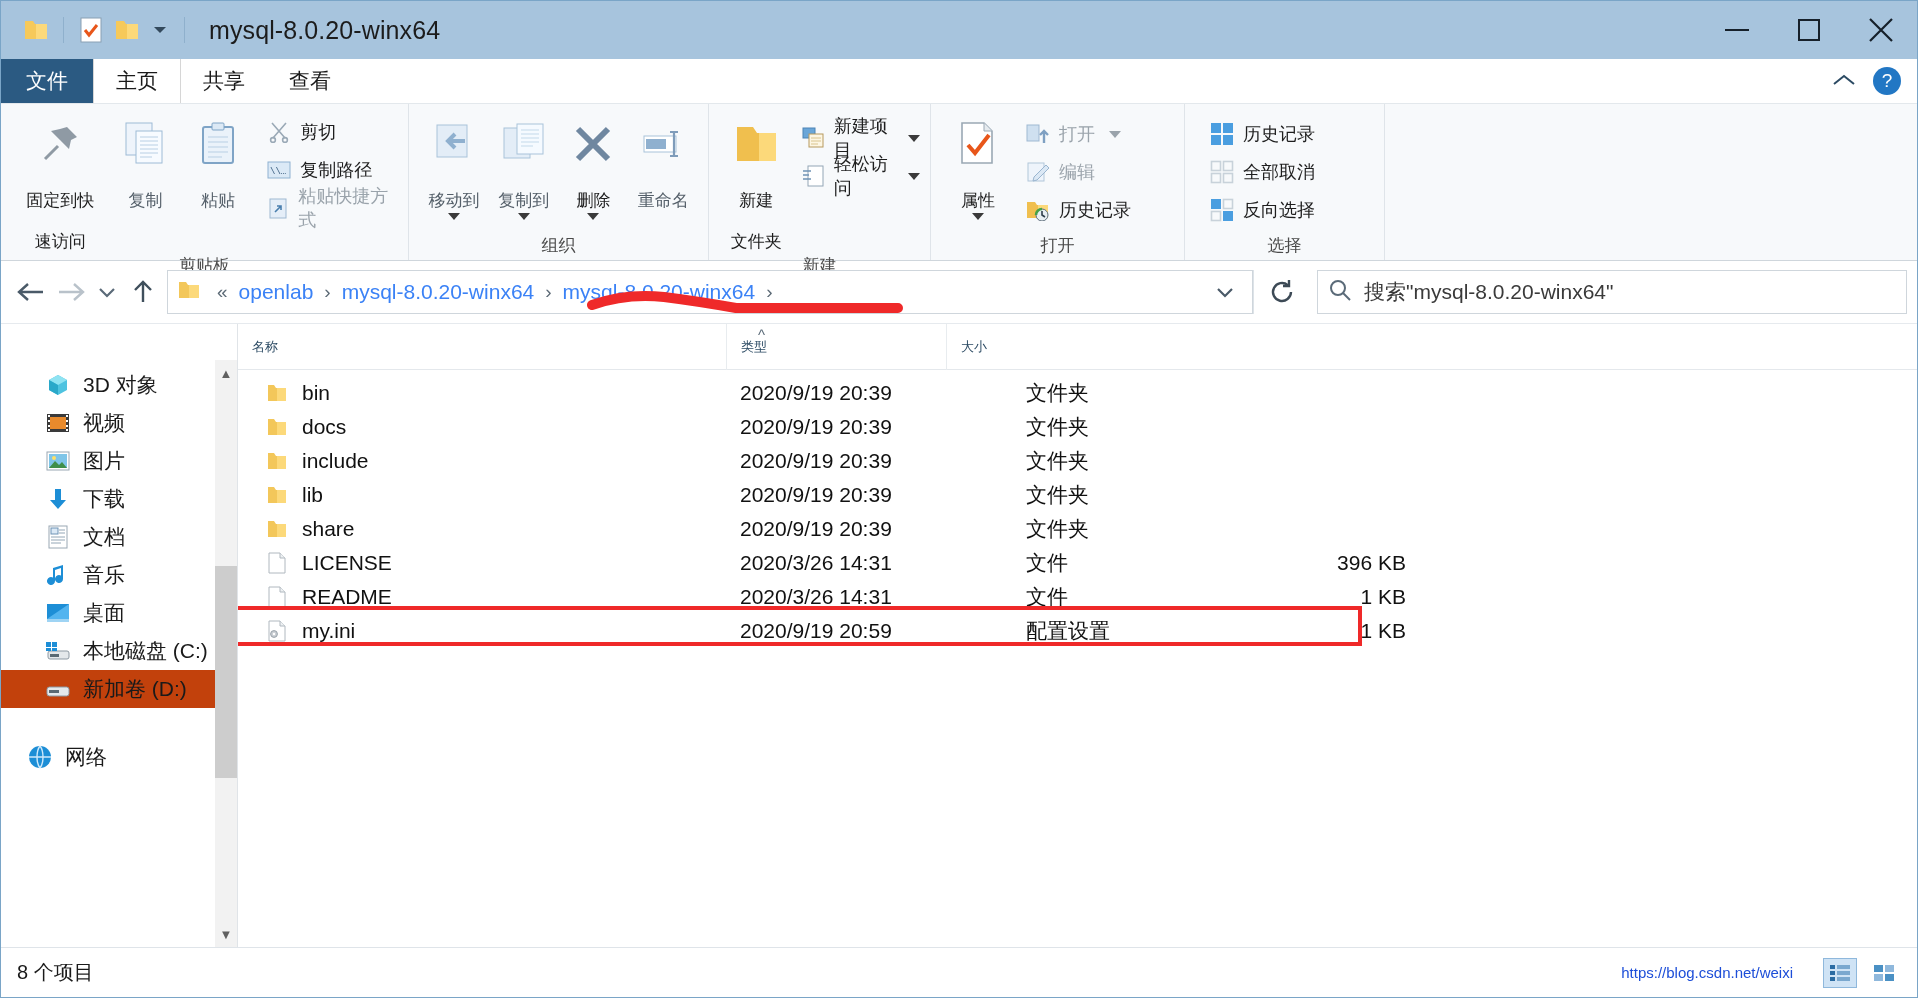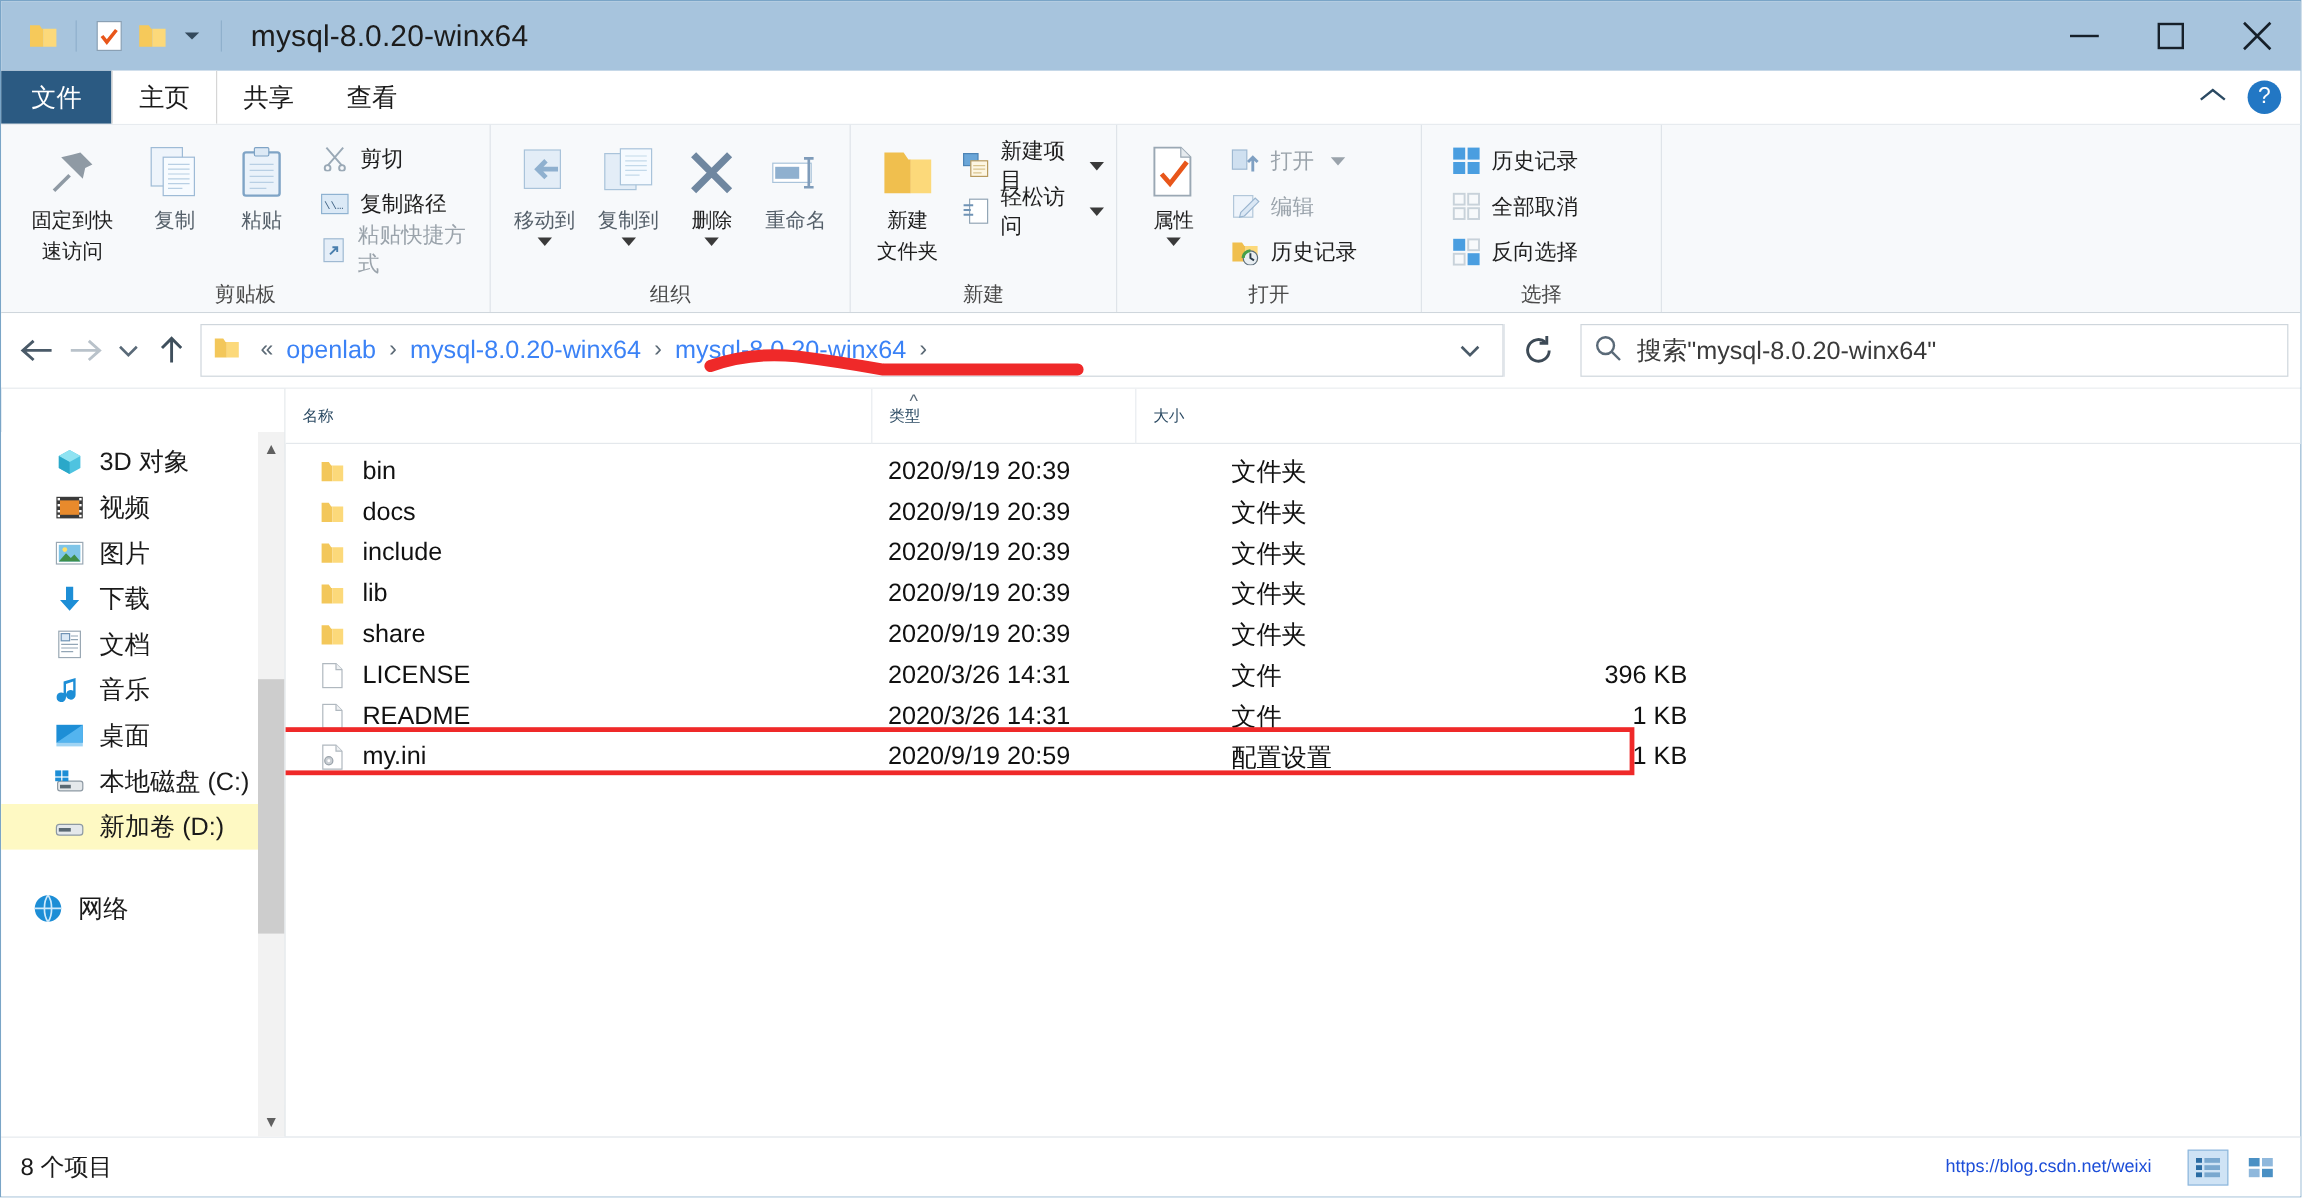--- a/index.html
+++ b/index.html
@@ -54,21 +54,21 @@
   .rgroup { display: flex; flex-direction: column; height: 100%;
             border-right: 1px solid #dfe4e9; position: relative; }
   .rgroup:last-child { border-right: none; }
   .rgroup-items { flex: 1; display: flex; align-items: flex-start; padding: 8px 10px 0 10px; }
   .rgroup-label { height: 28px; font-size: 17px; color: #4a4a4a; text-align: center;
                   line-height: 28px; }
 
   .bigbtn { width: 86px; display: flex; flex-direction: column; align-items: center;
             padding-top: 6px; }
   .bigbtn .lbl { font-size: 17px; color: #1d1d1d; text-align: center;
-                 line-height: 20px; margin-top: 6px; font-family: Liberation Mono, monospace; }
+                 line-height: 20px; margin-top: 21px; }
   .bigbtn .lbl.gray { color: #55606a; }
   .bigico { height: 52px; display: flex; align-items: center; justify-content: center; }
 
   .smallcol { display: flex; flex-direction: column; justify-content: flex-start;
               padding-top: 4px; gap: 6px; }
   .smallbtn { display: flex; align-items: center; gap: 8px; height: 32px; }
   .smallbtn .lbl { font-size: 18px; color: #1e1e1e; }
   .smallbtn .lbl.gray { color: #9aa3ab; }
   .sico { width: 26px; height: 26px; display: flex; align-items: center;
           justify-content: center; }
@@ -97,21 +97,21 @@
                display: flex; align-items: center; padding: 0 10px; gap: 12px; }
   .search-ph { font-size: 21px; color: #3a3a3a; }
 
   
   .body { flex: 1; display: flex; min-height: 0; border-top: 1px solid #e6eaee; }
 
   .nav { width: 236px; flex: 0 0 236px; background: #ffffff; position: relative;
          padding-top: 6px; margin-top: 36px; }
   .nav-item { height: 38px; display: flex; align-items: center; padding-left: 44px;
               gap: 12px; font-size: 21px; color: #1a1a1a; }
-  .nav-item.selected { background: #fef9c3; }
+  .nav-item.selected { background: #c2410c; }
   .nav-item .ni-ico { width: 26px; height: 26px; display: flex; align-items: center;
                       justify-content: center; flex: 0 0 26px; }
   .nav-item.network { padding-left: 26px; margin-top: 30px; }
   .navscroll { position: absolute; right: 0; top: 0; width: 22px; height: 100%;
                background: #f2f2f2; }
   .navscroll .arr { height: 26px; display: flex; align-items: center;
                     justify-content: center; font-size: 13px; color: #606060;
                     background: #f2f2f2; }
   .navscroll .arr.bot { position: absolute; bottom: 0; width: 22px; }
   .navscroll .thumb { position: absolute; top: 206px; left: 0; width: 22px;

